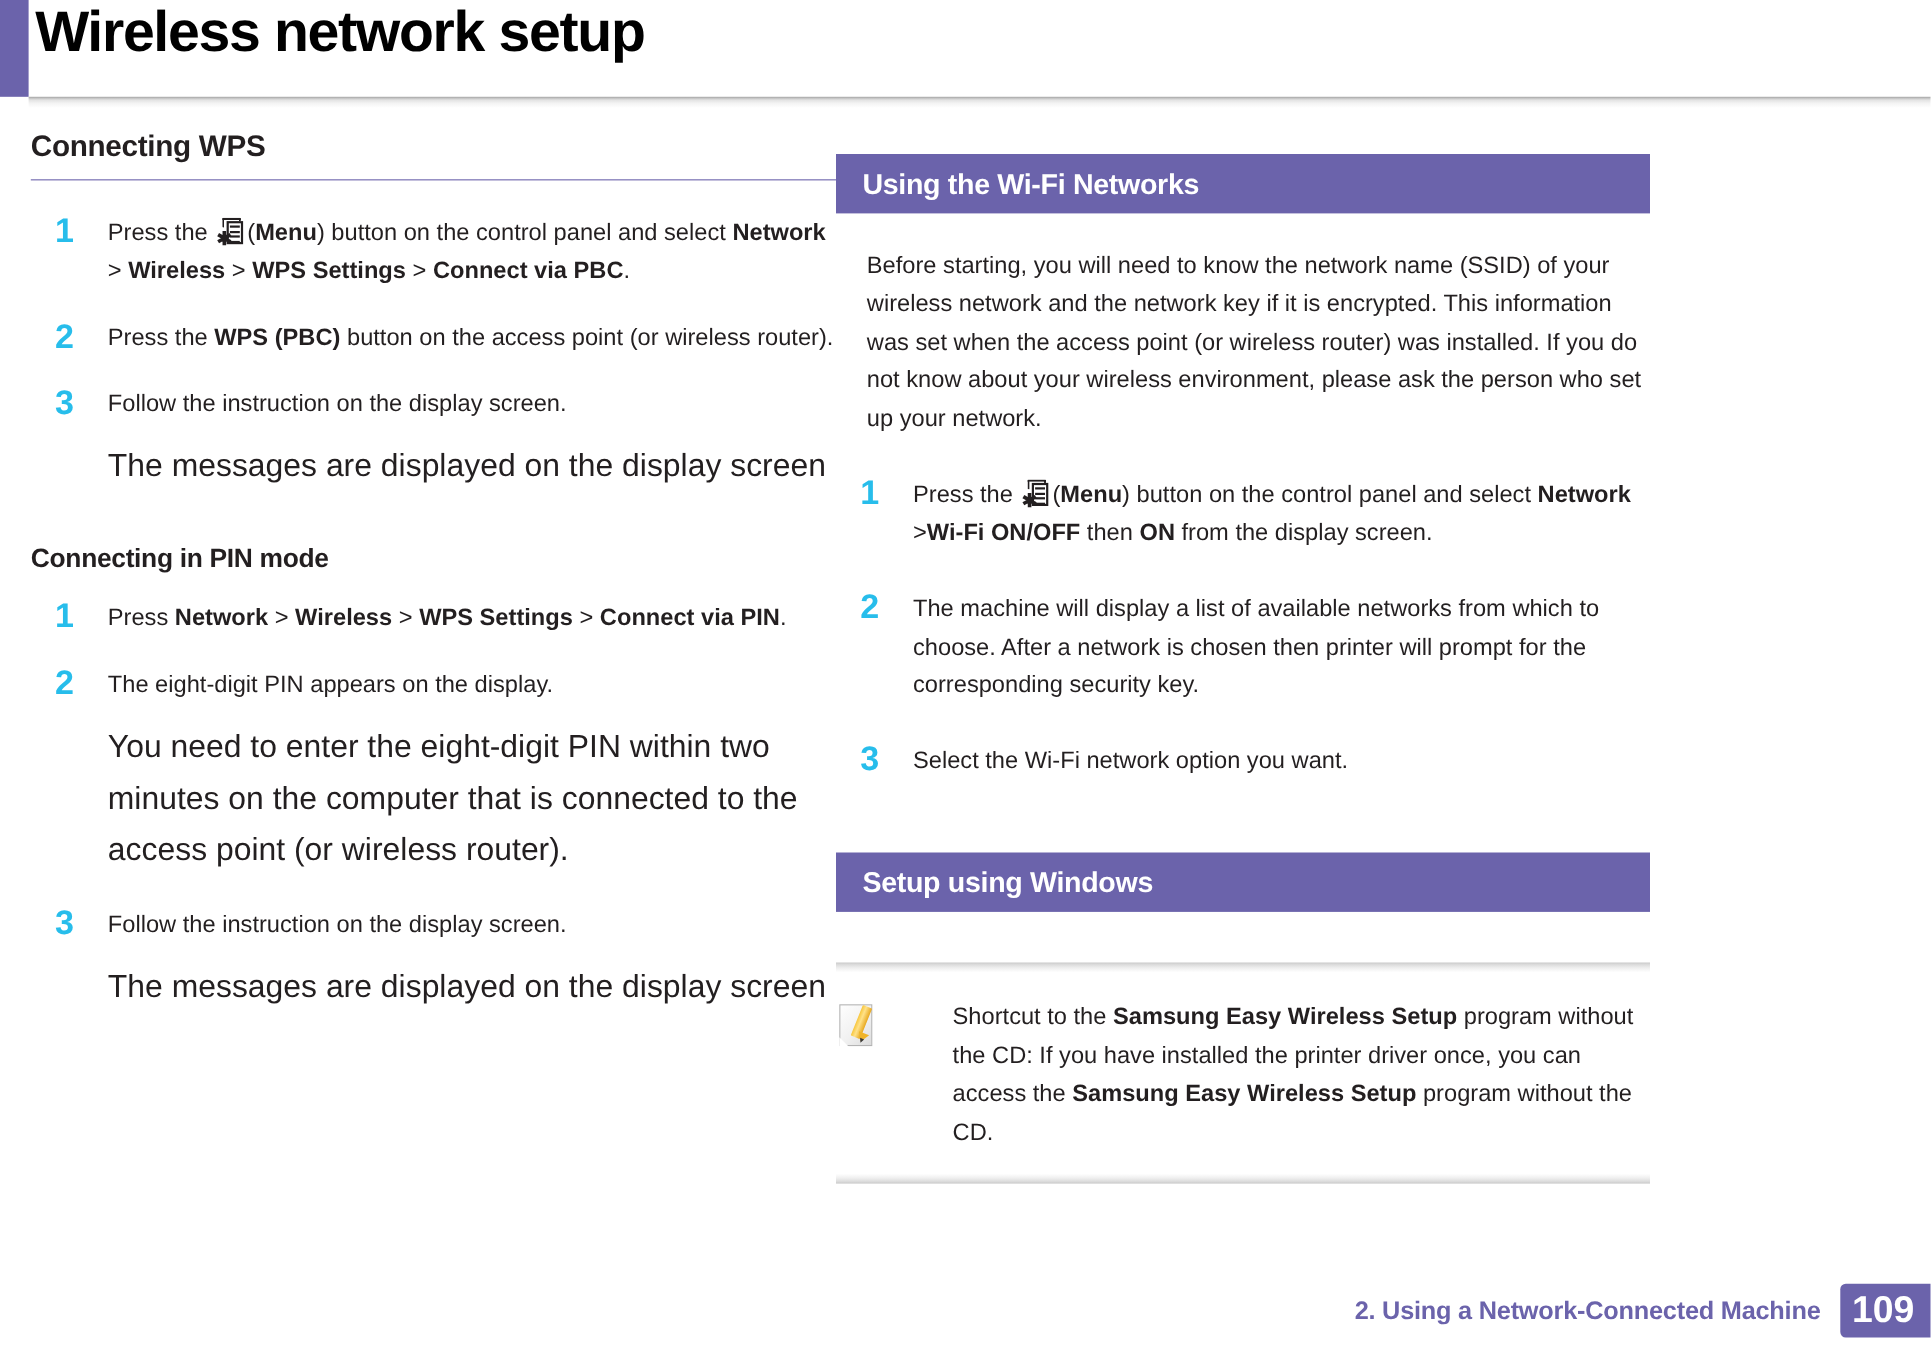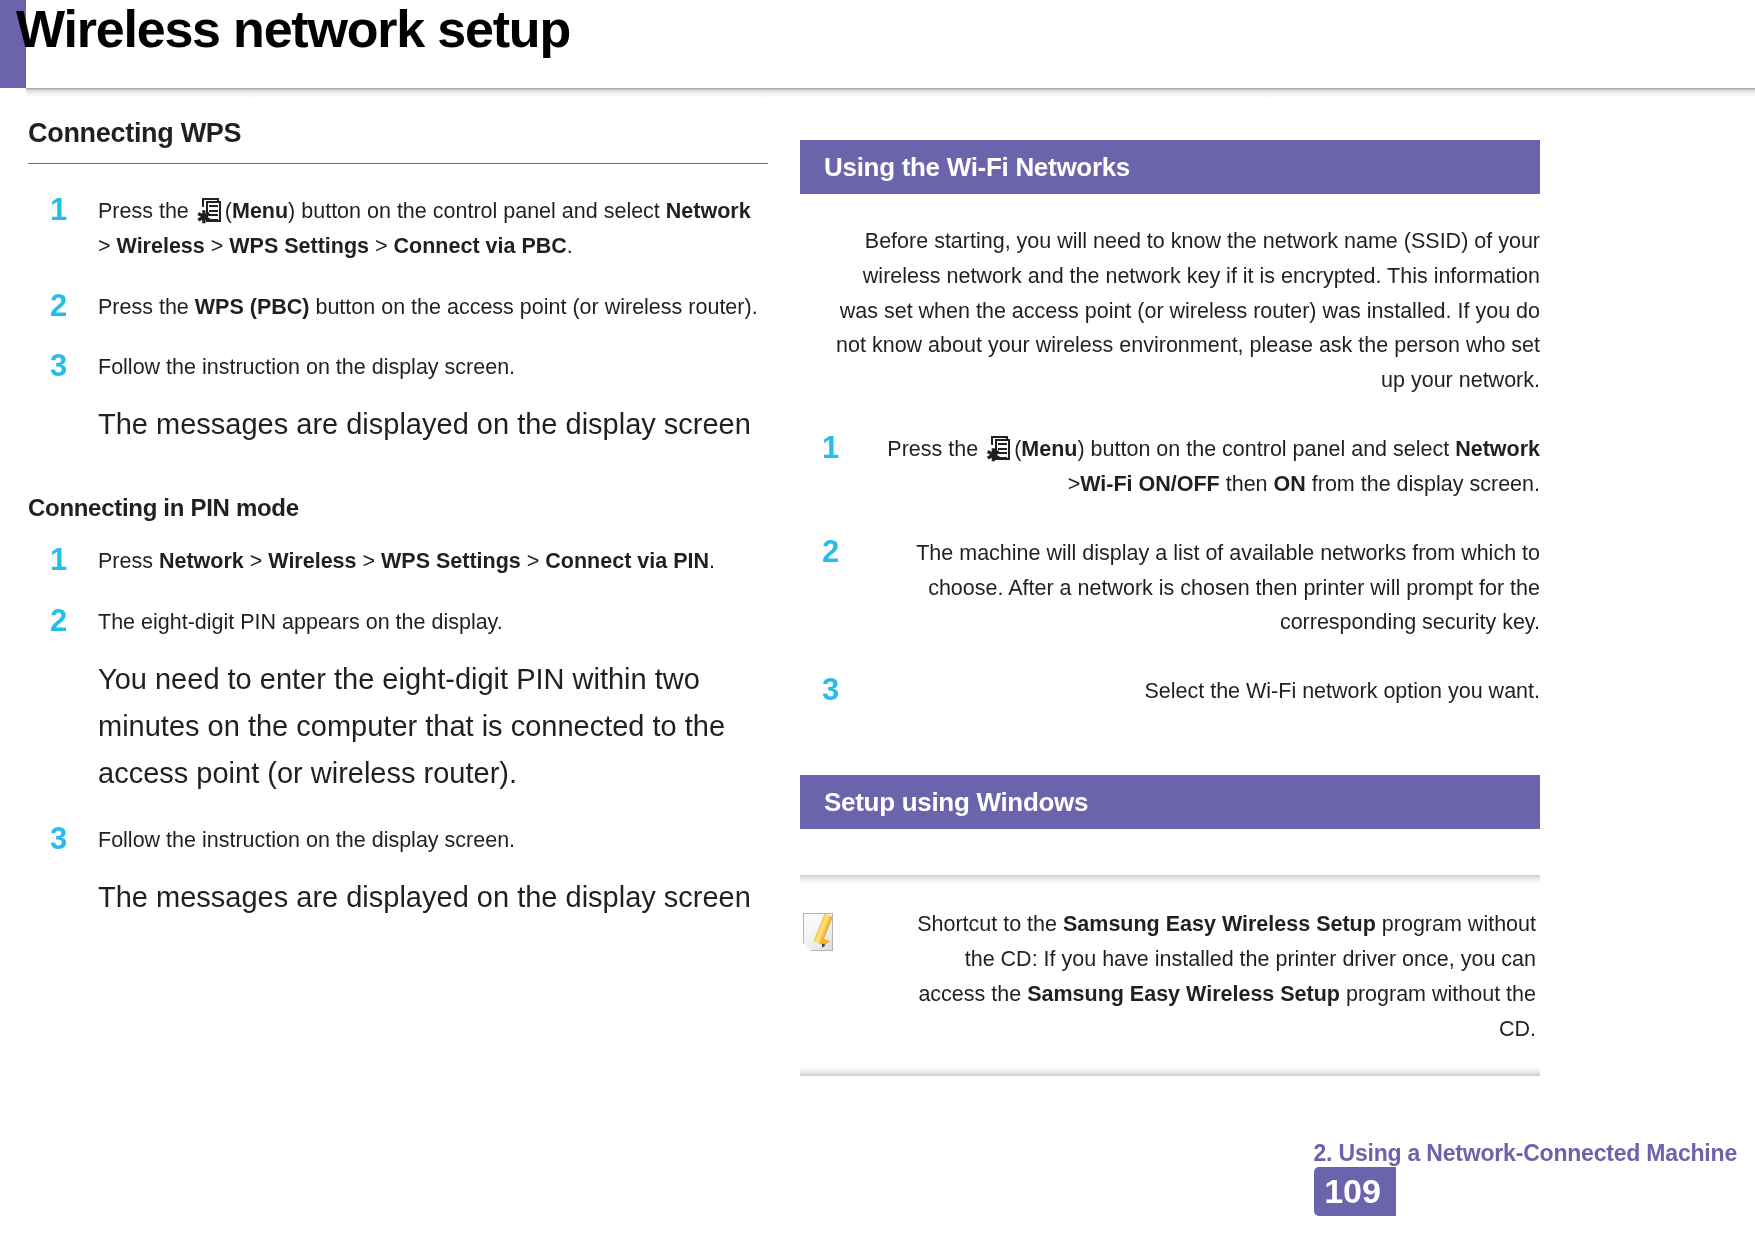--- a/index.html
+++ b/index.html
@@ -27,21 +27,21 @@
   .title-accent {
     position: absolute;
     left: 0;
     top: 0;
     width: 26px;
     height: 88px;
     background: #6b63ab;
   }
   .page-title {
     position: absolute;
-    left: 16px;
+    left: 32px;
     top: 2px;
     font-size: 52px;
     font-weight: bold;
     letter-spacing: -1.2px;
     color: #000000;
     white-space: nowrap;
     line-height: 1.05;
   }
   .title-rule {
     position: absolute;
@@ -55,24 +55,23 @@
 
   
   .col-left {
     position: absolute;
     left: 28px;
     top: 118px;
     width: 740px;
   }
   .col-right {
     position: absolute;
-    left: 800px;
+    left: 760px;
     top: 140px;
     width: 740px;
-    text-align: right;
   }
 
   
   .h2 {
     font-size: 27px;
     font-weight: bold;
     color: #231f20;
     letter-spacing: -0.3px;
     margin: 0 0 14px 0;
   }
@@ -279,21 +278,20 @@
     bottom: 24px;
     width: 1755px;
     height: 52px;
   }
   .footer-inner {
     position: absolute;
     right: 0;
     bottom: 0;
     display: flex;
     align-items: stretch;
-    flex-direction: column;
   }
   .footer-label {
     font-size: 23px;
     font-weight: bold;
     color: #6b63ab;
     letter-spacing: -0.2px;
     padding-right: 18px;
     display: flex;
     align-items: center;
     white-space: nowrap;

